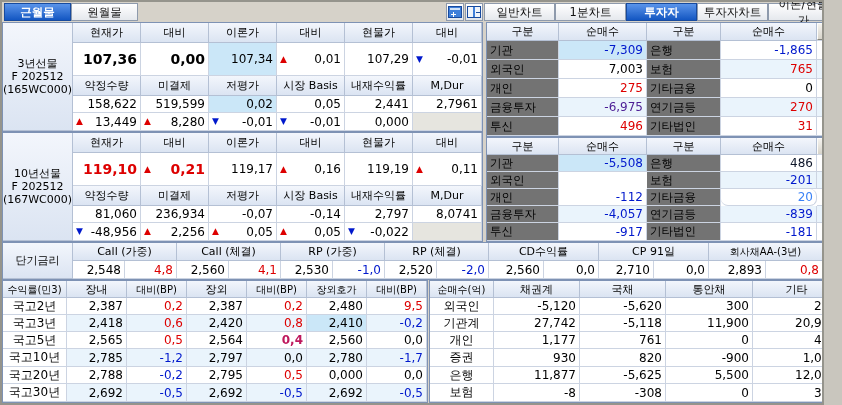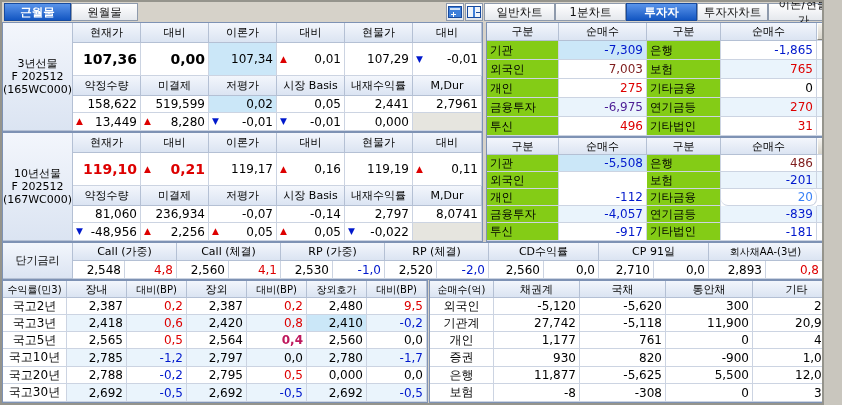--- a/index.html
+++ b/index.html
@@ -2,21 +2,21 @@
 <html><head>
 <meta charset="utf-8">
 <style>
   html,body{margin:0;padding:0;background:#c9c6be;font-family:"DejaVu Sans",sans-serif;}
   #root{position:relative;width:824px;height:405px;box-sizing:border-box;border:2px solid #95948c;background:#d6d2c9;overflow:hidden;}
   .tbl{position:absolute;display:grid;background:#fff;border:1px solid #7e92b4;}
   .cell{border-right:1px solid #ccd4e2;border-bottom:1px solid #ccd4e2;display:flex;align-items:center;justify-content:flex-end;padding:0 3px;font-size:12px;overflow:hidden;white-space:nowrap;background:#fff;box-sizing:border-box;color:#000;}
   .hd{background:linear-gradient(#f3f6fc,#dbe4f2);justify-content:center;font-size:11px;padding:0 1px;border-right:1px solid #b4c0d4;border-bottom:1px solid #b4c0d4;}
   .hd .txt{white-space:pre-line;text-align:center;line-height:13px;}
   .sm{font-size:10px;}
-  .lb{justify-content:flex-start;background:#84cc16;font-size:11.5px;}
+  .lb{justify-content:flex-start;background:#737373;font-size:11.5px;}
   .lc{justify-content:center;}
   .big{font-weight:bold;font-size:14px;}
   .bgh{background:#cbe7f8;}
   .bga{background:#eaf4fc;}
   .bgg{background:#e6e5df;}
   .arr{font-size:9px;line-height:1;margin-right:2px;}
   .gearcell{background:linear-gradient(#f3f6fc,#dbe4f2);justify-content:center;padding:0;}
   .gearbtn{width:19px;height:15px;border:1px solid #84837b;border-top-color:#fdfdfb;border-left-color:#fdfdfb;background:linear-gradient(#f5f3ef,#d7d4cb);font-size:10px;line-height:13px;text-align:center;color:#222;cursor:pointer;}
   .tabbar{position:absolute;display:flex;}
   .tab{height:18px;line-height:16px;box-sizing:border-box;border:1px solid #8e9aac;background:linear-gradient(#ffffff,#e5e8ed);padding:0 4px;font-size:11.5px;text-align:center;cursor:pointer;color:#111;display:flex;align-items:center;justify-content:center;}
@@ -300,21 +300,21 @@
       </div>
       <div class="cell" style="color: rgb(0, 24, 204);">
         <span class="txt">-1,865</span>
       </div>
       <div class="cell">
         <span class="txt"></span>
       </div>
       <div class="cell lb">
         <span class="txt">외국인</span>
       </div>
-      <div class="cell" style="color: #7f1d1d;">
+      <div class="cell" style="color: #000000;">
         <span class="txt">7,003</span>
       </div>
       <div class="cell lb">
         <span class="txt">보험</span>
       </div>
       <div class="cell bga" style="color: rgb(221, 0, 0);">
         <span class="txt">765</span>
       </div>
       <div class="cell bga">
         <span class="txt"></span>
@@ -383,21 +383,21 @@
       </div>
       <div class="cell lb">
         <span class="txt">기관</span>
       </div>
       <div class="cell bgh" style="color: rgb(0, 24, 204);">
         <span class="txt">-5,508</span>
       </div>
       <div class="cell lb">
         <span class="txt">은행</span>
       </div>
-      <div class="cell" style="color: #7f1d1d;">
+      <div class="cell" style="color: #0f172a;">
         <span class="txt">486</span>
       </div>
       <div class="cell">
         <span class="txt"></span>
       </div>
       <div class="cell lb">
         <span class="txt">외국인</span>
       </div>
       <div class="cell bga" style="color: rgb(221, 0, 0); margin-top: 28px;">
         <span class="txt">5,801</span>

